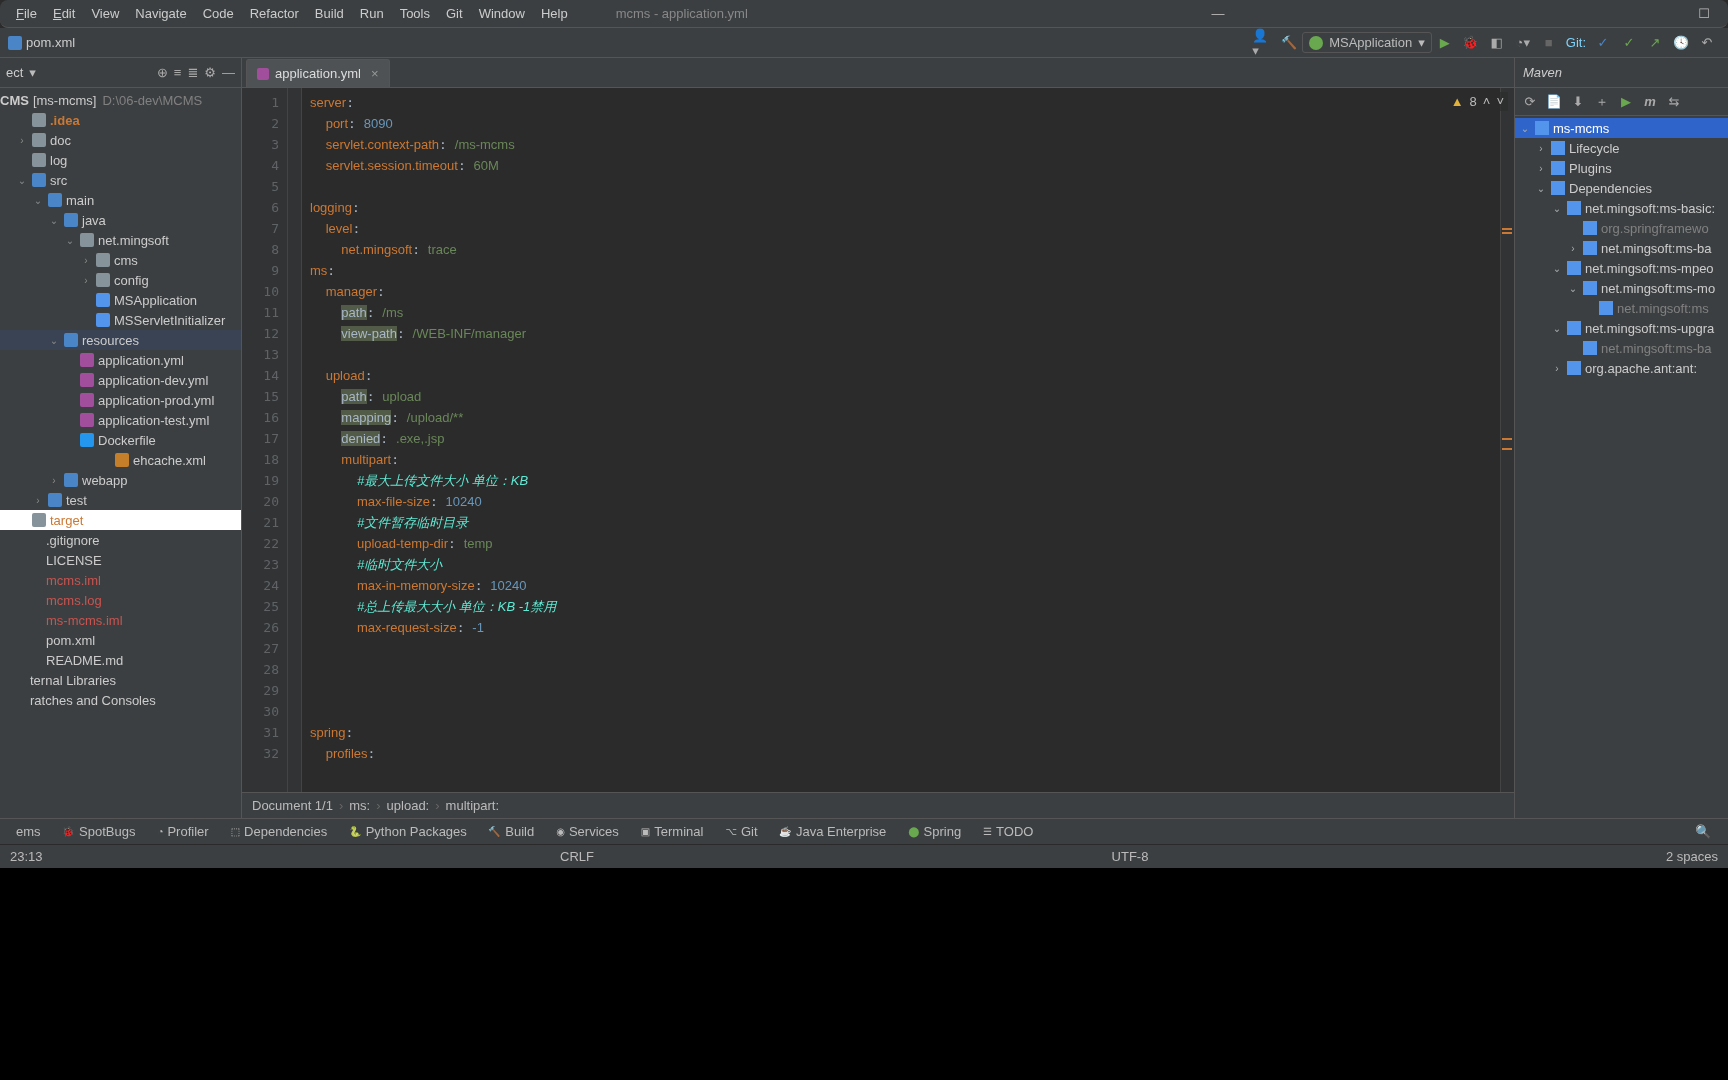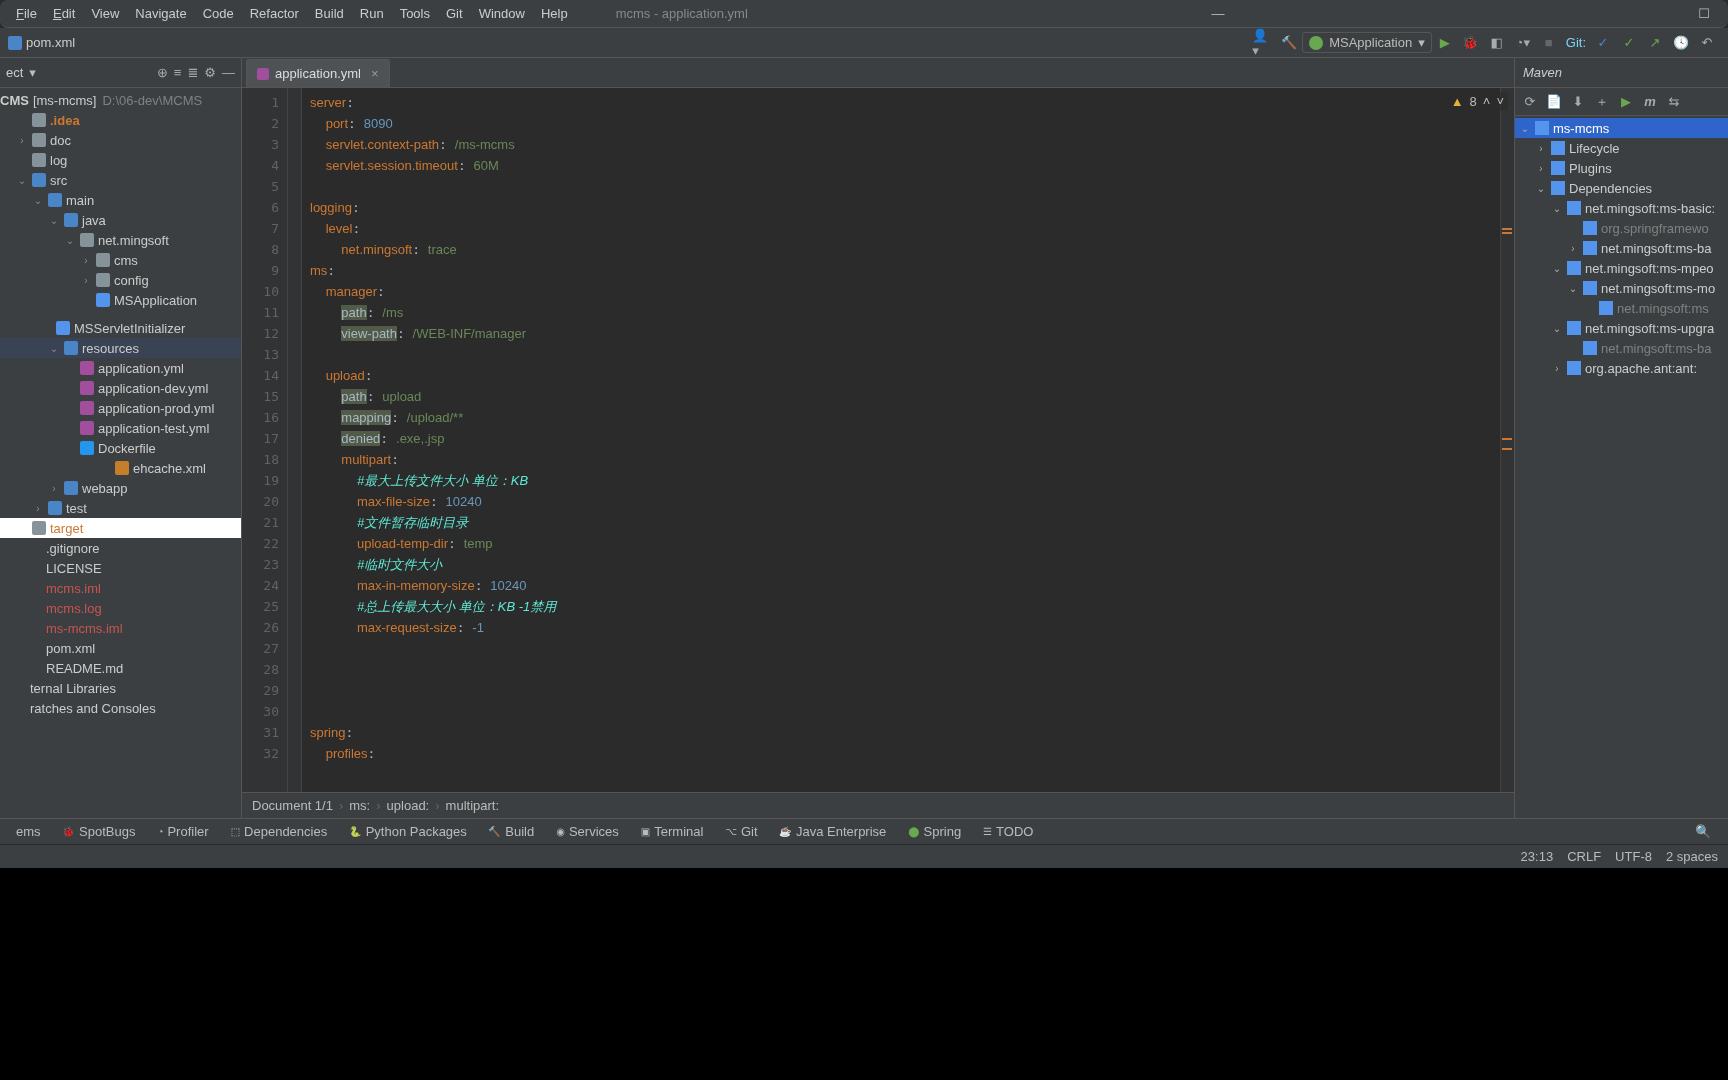--- a/index.html
+++ b/index.html
@@ -90,21 +90,21 @@
 .mrow.sel .nm { color:#fff; }
 .mrow .nm.dim { color:#808080; }
 
 
 .toolstrip { height:26px; background:#3c3f41; border-top:1px solid #555; display:flex; align-items:center; padding:0 6px; gap:2px; }
 .ts-btn { padding:0 10px; height:22px; display:flex; align-items:center; gap:4px; color:#bbb; }
 .ts-btn .dot { font-size:10px; }
 .toolstrip .r { margin-left:auto; }
 
 
-.status { height:24px; background:#3c3f41; border-top:1px solid #2a2a2a; display:flex; align-items:center; padding:0 10px; color:#bbb; gap:14px; justify-content:flex-end; }
+.status { height:24px; background:#3c3f41; border-top:1px solid #2a2a2a; display:flex; align-items:center; padding:0 10px; color:#bbb; gap:14px; justify-content:space-between; }
 
 
 .blackband { height:250px; background:#000; }
 </style>
 </head>
 <body>
 
 <div class="menubar">
   <span class="item"><u>F</u>ile</span>
   <span class="item"><u>E</u>dit</span>
@@ -213,21 +213,21 @@
           <div class="trow" style="padding-left: 80px;">
             <span class="arr">›</span>
             <span class="ic ic-folder"></span>
             <span class="nm ">config</span>
           </div>
           <div class="trow" style="padding-left: 80px;">
             <span class="arr"></span>
             <span class="ic ic-app"></span>
             <span class="nm ">MSApplication</span>
           </div>
-          <div class="trow" style="padding-left: 40px; margin-top: 8px;">
+          <div class="trow" style="padding-left: 80px;">
             <span class="arr"></span>
             <span class="ic ic-app"></span>
             <span class="nm ">MSServletInitializer</span>
           </div>
           <div class="trow sel" style="padding-left: 48px;">
             <span class="arr">⌄</span>
             <span class="ic ic-folder-blue"></span>
             <span class="nm ">resources</span>
           </div>
           <div class="trow" style="padding-left: 64px;">

